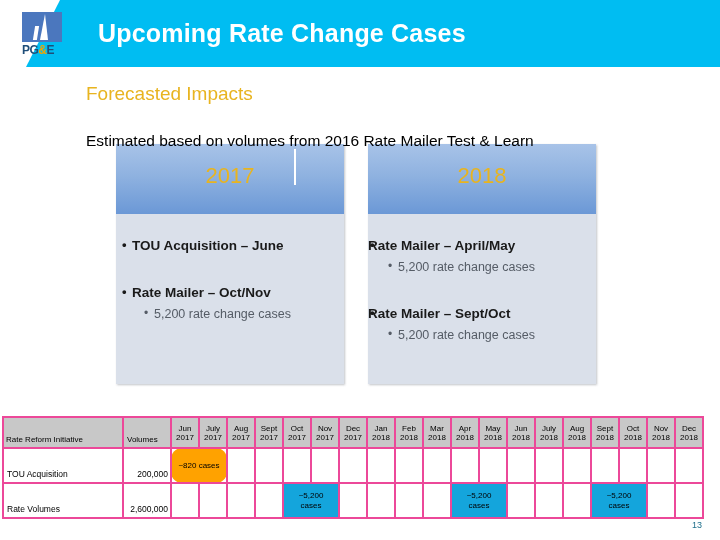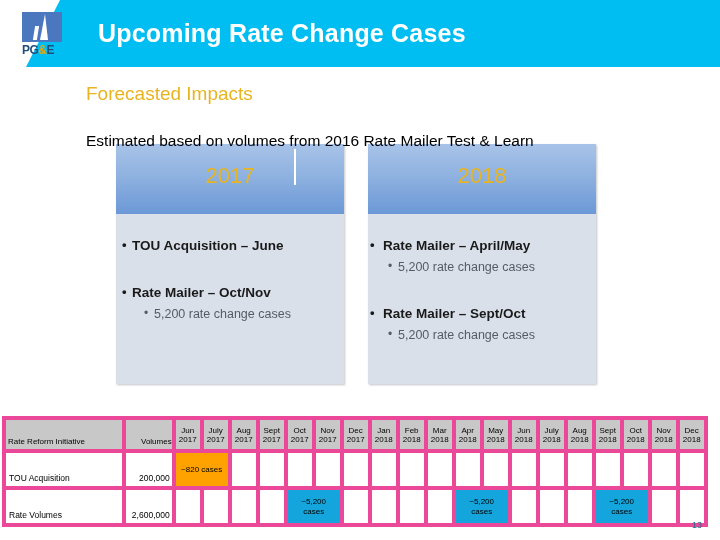--- a/index.html
+++ b/index.html
@@ -149,36 +149,36 @@
     white-space: nowrap;
   }
   .bullet-l2::before {
     content: "\2022";
     position: absolute;
     left: 28px; top: -1px;
     font-size: 12px;
     color: #555c66;
   }
   .gap { height: 22px; }
-  #panel-2018 .bullet-l1 { padding-left: 15px; }
+  #panel-2018 .bullet-l1 { padding-left: 0; }
   #panel-2018 .bullet-l1::before { left: 2px; }
   #panel-2018 .bullet-l2 { padding-left: 30px; }
   #panel-2018 .bullet-l2::before { left: 20px; }
 
   
   #timeline-table {
     position: absolute;
     left: 2px; top: 416px;
     border-collapse: collapse;
     table-layout: fixed;
     font-size: 8px;
     color: #000000;
   }
   #timeline-table td, #timeline-table th {
-    border: 4px solid #ec4899;
+    border: 2px solid #ec4899;
     padding: 0;
     text-align: center;
     vertical-align: middle;
     font-weight: normal;
     background: #ffffff;
     overflow: hidden;
   }
   #timeline-table thead th {
     background: #c8c8c8;
     height: 26px;
@@ -186,21 +186,21 @@
     font-size: 8px;
   }
   #timeline-table thead th.corner-label {
     text-align: left;
     padding-left: 2px;
     vertical-align: bottom;
     padding-bottom: 3px;
   }
   #timeline-table thead th.vol-label {
     text-align: left;
-    padding-left: 15px;
+    padding-left: 3px;
     vertical-align: bottom;
     padding-bottom: 3px;
   }
   #timeline-table tbody td { height: 30px; }
   #timeline-table td.row-label {
     text-align: left;
     padding-left: 3px;
     vertical-align: bottom;
     padding-bottom: 3px;
     font-size: 8.5px;
@@ -387,21 +387,21 @@
           <span class="month-name">Dec</span>
           <span class="month-year">2018</span>
         </th>
       </tr>
   </thead>
   <tbody id="timeline-body">
 
   <tr>
         <td class="row-label">TOU Acquisition</td>
         <td class="vol-value">200,000</td>
-        <td colspan="2" class="cell-orange" style="background: rgb(255, 162, 0);">~820 cases</td>
+        <td colspan="2" class="cell-orange" style="background: rgb(255, 162, 0); border-radius: 11px;">~820 cases</td>
         <td></td>
         <td></td>
         <td></td>
         <td></td>
         <td></td>
         <td></td>
         <td></td>
         <td></td>
         <td></td>
         <td></td>

